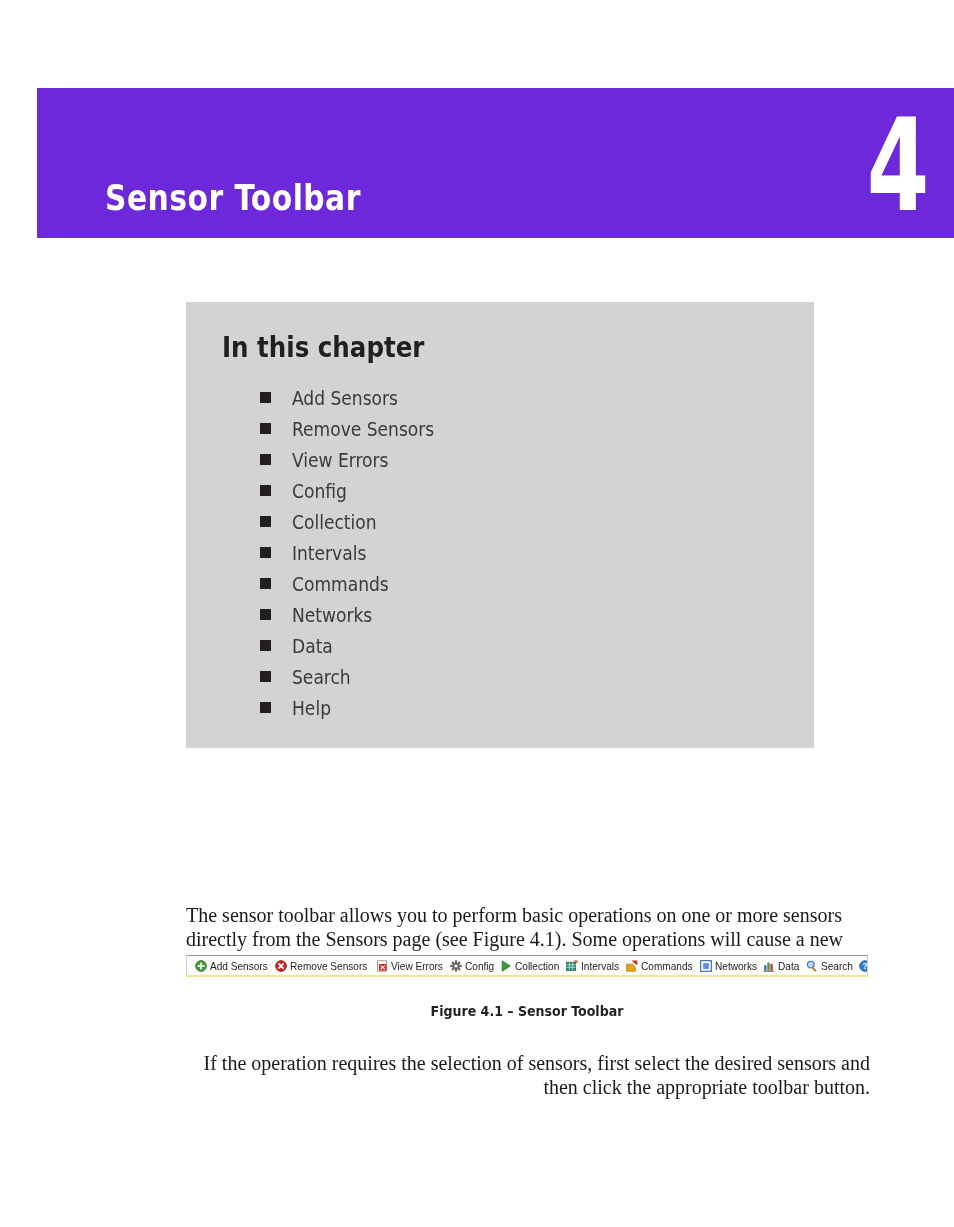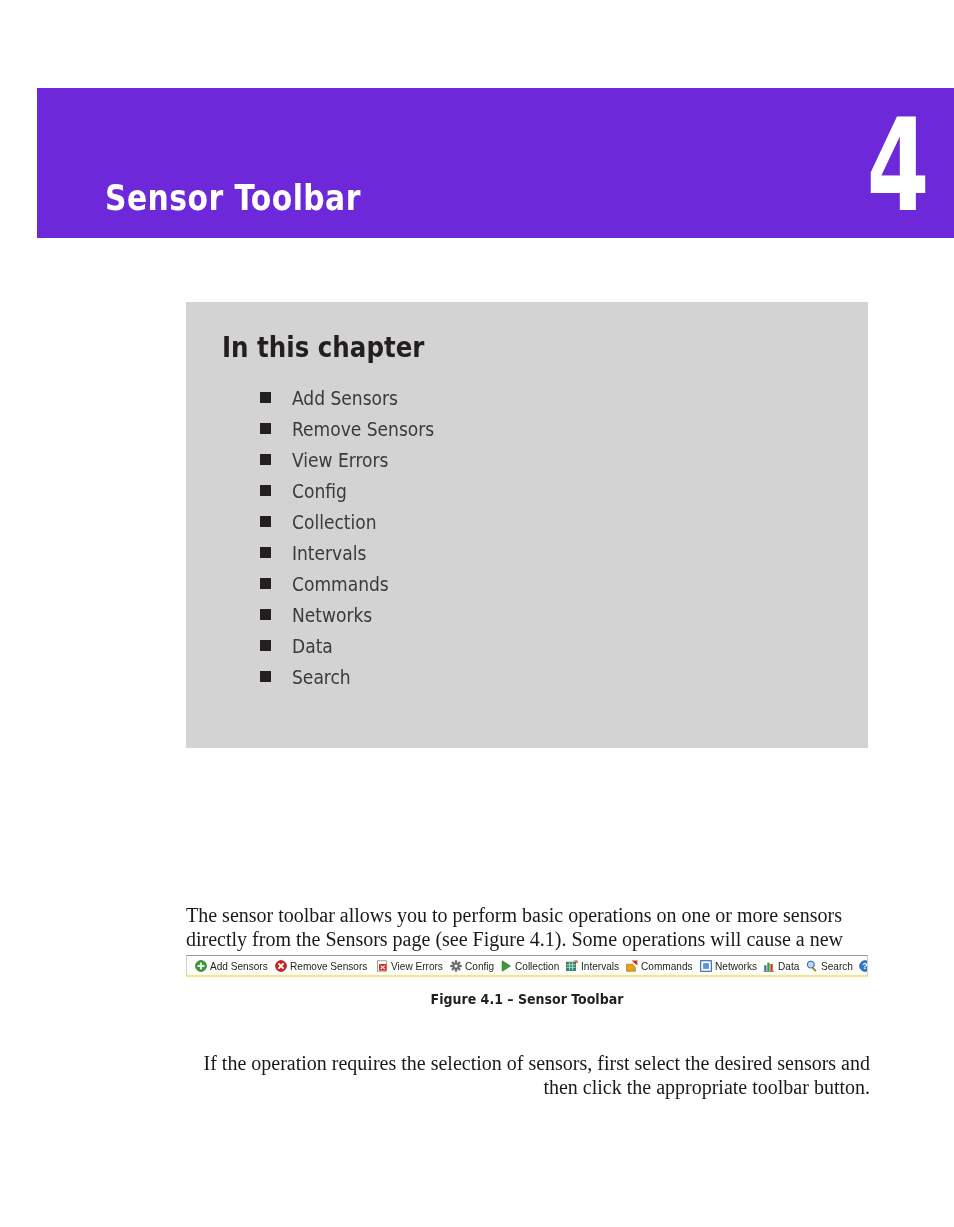--- a/index.html
+++ b/index.html
@@ -49,21 +49,21 @@
     line-height: 1;
     transform: scaleX(0.78);
     transform-origin: right top;
   }
 
   
   .chapter-box {
     position: absolute;
     left: 186px;
     top: 302px;
-    width: 682px;
+    width: 628px;
     height: 446px;
     background: #d3d3d3;
   }
   .box-heading {
     position: absolute;
     left: 36px;
     top: 28px;
     font-family: "DejaVu Sans Condensed", "Liberation Sans Narrow", "Liberation Sans", sans-serif;
     font-weight: bold;
     font-size: 29px;
@@ -155,21 +155,21 @@
   }
   .tb-icon {
     width: 12px;
     height: 12px;
     flex: 0 0 auto;
     display: block;
   }
   .fig-caption {
     width: 682px;
     text-align: center;
-    margin-top: 14px;
+    margin-top: 26px;
     font-family: "DejaVu Sans Condensed", "Liberation Sans Narrow", "Liberation Sans", sans-serif;
     font-weight: bold;
     font-size: 14px;
     color: #231f20;
   }
 </style>
 </head>
 <body>
 
 <div class="chapter-band">
@@ -212,20 +212,24 @@
       <span class="bullet-square"></span>
       <span class="label">Networks</span>
     </li>
     <li>
       <span class="bullet-square"></span>
       <span class="label">Data</span>
     </li>
     <li>
       <span class="bullet-square"></span>
       <span class="label">Search</span>
+    </li>
+    <li>
+      <span class="bullet-square"></span>
+      <span class="label">Help</span>
     </li>
   </ul>
 </div>
 
 <p class="para" id="para-intro">The sensor toolbar allows you to perform basic operations on one or more sensors directly from the Sensors page (see Figure 4.1). Some operations will cause a new page to appear.</p>
 
 <div class="figure-wrap">
   <div class="toolbar">
 
     <div class="tb-item">

